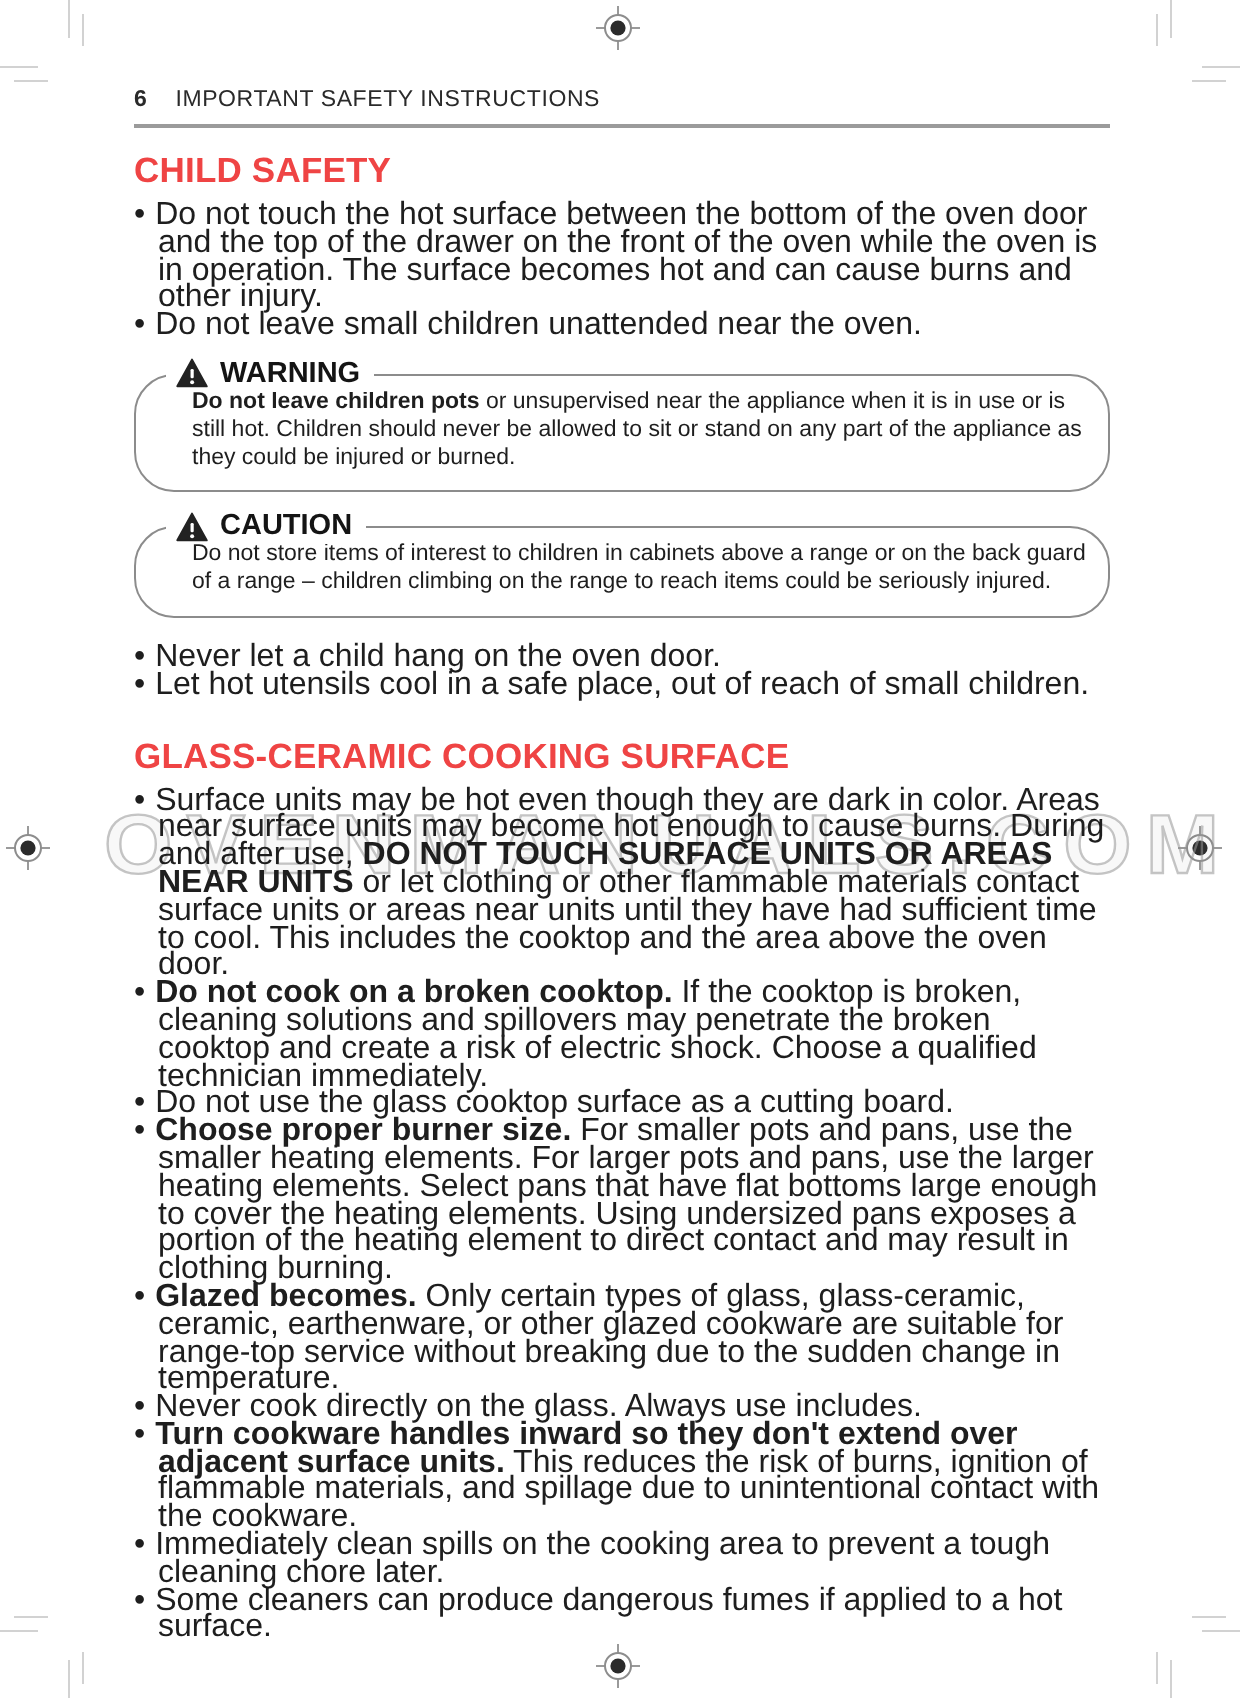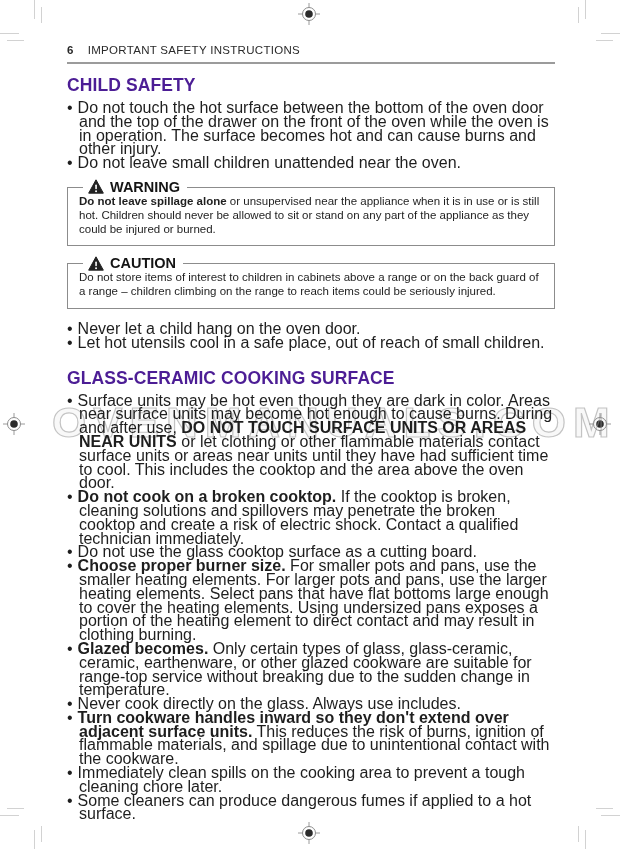--- a/index.html
+++ b/index.html
@@ -8,32 +8,32 @@
     font-family:"Liberation Sans", sans-serif; color:#1e1e1e; overflow:hidden;
   }
   .content { position:absolute; left:67px; top:44px; width:488px; }
 
   
   .hdr { display:flex; gap:14px; align-items:baseline;
          font-size:11.5px; color:#2a2a2a; padding-bottom:6px;
          border-bottom:2px solid #9b9b9b; letter-spacing:0.3px; }
   .hdr .num { font-weight:bold; }
 
-  h2.sec { font-size:17.5px; font-weight:bold; color:#4c1d95;
+  h2.sec { font-size:17.5px; font-weight:bold; color:#ef4444;
            margin:11px 0 5px 0; letter-spacing:0.1px; }
 
   ul.blist { list-style:none; margin:0 0 6px 0; padding:0;
              font-size:16px; line-height:13.8px; }
   ul.blist li { padding-left:12px; text-indent:-12px; margin:0; }
   ul.blist li::before { content:"\2022"; margin-right:5px; }
   .b { font-weight:bold; }
 
   
-  .alert-box { position:relative; border:1.4px solid #8c8c8c; border-radius:0;
-               margin:17px 0 13px 0; padding:7px 11px 9px 11px;
+  .alert-box { position:relative; border:1.4px solid #8c8c8c; border-radius:20px;
+               margin:17px 0 13px 0; padding:7px 11px 9px 28px;
                font-size:11.5px; line-height:13.8px; }
   .alert-title { position:absolute; top:-10px; left:15px; background:#ffffff;
                  padding:0 7px 0 5px; display:flex; align-items:center; gap:6px;
                  font-size:14.5px; font-weight:bold; color:#141414; line-height:18px; }
   .warn-svg { display:block; }
 
   
   .reg { position:absolute; width:22px; height:22px; }
   .reg-top    { left:298px; top:3px; }
   .reg-left   { left:3px;   top:413px; }
@@ -121,21 +121,21 @@
 
     <div class="alert-box">
       <div class="alert-title">
         <svg class="warn-svg" width="16" height="15" viewBox="0 0 24 22">
             <path d="M12 1 L23 21 L1 21 Z" fill="#222222" stroke="#222222" stroke-width="1.5" stroke-linejoin="round"></path>
             <rect x="10.9" y="8" width="2.4" height="7" rx="1" fill="#ffffff"></rect>
             <circle cx="12.1" cy="18" r="1.5" fill="#ffffff"></circle>
           </svg>
         <span>WARNING</span>
       </div>
-      <div><span class="b">Do not leave spillage alone</span><span> or unsupervised near the appliance when it is in use or is still hot. Children should never be allowed to sit or stand on any part of the appliance as they could be injured or burned.</span></div>
+      <div><span class="b">Do not leave children pots</span><span> or unsupervised near the appliance when it is in use or is still hot. Children should never be allowed to sit or stand on any part of the appliance as they could be injured or burned.</span></div>
     </div>
 
     <div class="alert-box">
       <div class="alert-title">
         <svg class="warn-svg" width="16" height="15" viewBox="0 0 24 22">
             <path d="M12 1 L23 21 L1 21 Z" fill="#222222" stroke="#222222" stroke-width="1.5" stroke-linejoin="round"></path>
             <rect x="10.9" y="8" width="2.4" height="7" rx="1" fill="#ffffff"></rect>
             <circle cx="12.1" cy="18" r="1.5" fill="#ffffff"></circle>
           </svg>
         <span>CAUTION</span>
@@ -145,21 +145,21 @@
 
     <ul class="blist">
       <li><span>Never let a child hang on the oven door.</span></li>
       <li><span>Let hot utensils cool in a safe place, out of reach of small children.</span></li>
     </ul>
 
     <h2 class="sec" style="margin-top:18px">GLASS-CERAMIC COOKING SURFACE</h2>
 
     <ul class="blist">
       <li><span>Surface units may be hot even though they are dark in color. Areas near surface units may become hot enough to cause burns. During and after use, </span><span class="b">DO NOT TOUCH SURFACE UNITS OR AREAS NEAR UNITS</span><span> or let clothing or other flammable materials contact surface units or areas near units until they have had sufficient time to cool. This includes the cooktop and the area above the oven door.</span></li>
-      <li><span></span><span class="b">Do not cook on a broken cooktop.</span><span> If the cooktop is broken, cleaning solutions and spillovers may penetrate the broken cooktop and create a risk of electric shock. Contact a qualified technician immediately.</span></li>
+      <li><span></span><span class="b">Do not cook on a broken cooktop.</span><span> If the cooktop is broken, cleaning solutions and spillovers may penetrate the broken cooktop and create a risk of electric shock. Choose a qualified technician immediately.</span></li>
       <li><span>Do not use the glass cooktop surface as a cutting board.</span><span class="b"></span><span></span></li>
       <li><span></span><span class="b">Choose proper burner size.</span><span> For smaller pots and pans, use the smaller heating elements. For larger pots and pans, use the larger heating elements. Select pans that have flat bottoms large enough to cover the heating elements. Using undersized pans exposes a portion of the heating element to direct contact and may result in clothing burning.</span></li>
       <li><span></span><span class="b">Glazed becomes.</span><span> Only certain types of glass, glass-ceramic, ceramic, earthenware, or other glazed cookware are suitable for range-top service without breaking due to the sudden change in temperature.</span></li>
       <li><span>Never cook directly on the glass. Always use includes.</span><span class="b"></span><span></span></li>
       <li><span></span><span class="b">Turn cookware handles inward so they don't extend over adjacent surface units.</span><span> This reduces the risk of burns, ignition of flammable materials, and spillage due to unintentional contact with the cookware.</span></li>
       <li><span>Immediately clean spills on the cooking area to prevent a tough cleaning chore later.</span><span class="b"></span><span></span></li>
       <li><span>Some cleaners can produce dangerous fumes if applied to a hot surface.</span><span class="b"></span><span></span></li>
     </ul>
 
   </div>

